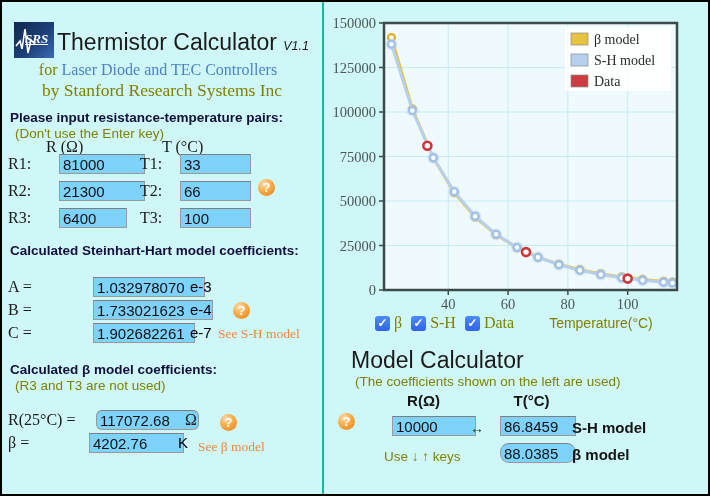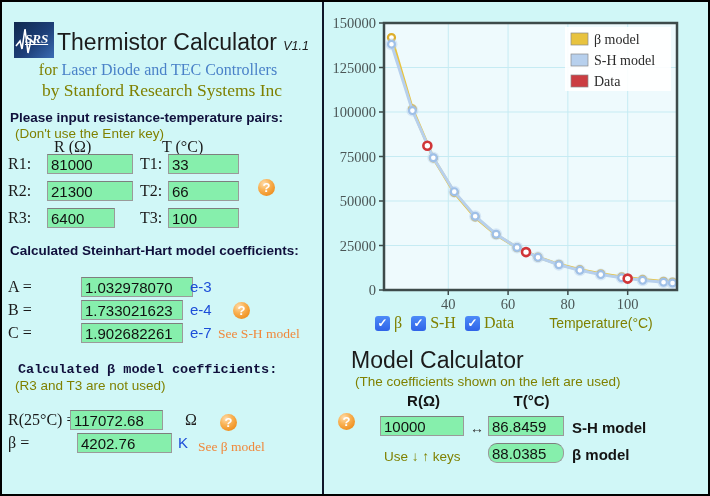--- a/index.html
+++ b/index.html
@@ -1,37 +1,37 @@
 <!DOCTYPE html>
 <html><head>
 <meta charset="utf-8">
 <style>
   html,body{margin:0;padding:0;background:#ffffff;}
   *{box-sizing:border-box;}
   .window{position:relative;width:710px;height:496px;background:#d0f7f7;border:2px solid #000;font-family:"Liberation Sans",sans-serif;overflow:hidden;}
   .panel{position:absolute;top:0;height:492px;}
-  #left-panel{left:0;width:322px;border-right:2px solid #0f172a;}
+  #left-panel{left:0;width:322px;border-right:2px solid #14b8a6;}
   #right-panel{left:322px;width:384px;}
   .abs{position:absolute;}
   
   .logo{width:40px;height:36px;background:linear-gradient(135deg,#10294f 0%,#1d3f78 55%,#3a6cb4 100%);color:#fff;position:absolute;left:12px;top:20px;}
   .logo-wave{position:absolute;left:1px;top:4px;}
   .logo-text{position:absolute;left:11px;top:9px;font-style:italic;font-weight:bold;font-size:13px;text-decoration:underline;font-family:"Liberation Serif",serif;}
   .app-title{left:55px;top:27px;font-size:23px;color:#1c1c1c;}
   .app-version{font-style:italic;font-size:12.5px;color:#1c1c1c;}
   .sub1{left:0;top:59px;width:312px;text-align:center;font-family:"Liberation Serif",serif;font-size:16px;}
   .sub2{left:0;top:78px;width:320px;text-align:center;font-family:"Liberation Serif",serif;font-size:17.5px;color:#7f8000;}
   .olive{color:#7f8000;}
   .blue{color:#4a82c8;}
   .sec-head{font-weight:bold;font-size:13.5px;color:#10103c;}
   .sec-note{font-size:13.5px;color:#7f8000;}
   .serif-label{font-family:"Liberation Serif",serif;font-size:16px;color:#1a1a1a;}
   .col-head{font-family:"Liberation Serif",serif;font-size:16px;color:#1a1a1a;}
-  input.box{border:1.5px solid #9a9a9a;border-top-color:#7e7e7e;background:#86efac;font-family:"Liberation Sans",sans-serif;font-size:15px;color:#111;padding:0 3px;height:20px;}
-  .suffix{font-size:15px;color:#1d4ed8;}
+  input.box{border:1.5px solid #9a9a9a;border-top-color:#7e7e7e;background:#7dd3fc;font-family:"Liberation Sans",sans-serif;font-size:15px;color:#111;padding:0 3px;height:20px;margin-left:12px;}
+  .suffix{font-size:15px;color:#000000;}
   .suffix-serif{font-family:"Liberation Serif",serif;font-size:16px;color:#202020;}
   .see-link{font-family:"Liberation Serif",serif;font-size:13.5px;color:#f0883c;}
   .qicon{width:17px;height:17px;border-radius:50%;background:radial-gradient(circle at 35% 28%,#ffdcab 0%,#f9b254 38%,#ef8f1f 78%,#dd7d12 100%);color:#fff;font-weight:bold;font-size:13px;line-height:17px;text-align:center;display:inline-block;}
   
   #chart{position:absolute;left:0;top:0;}
   .cb-row{position:absolute;left:51px;top:312px;display:flex;align-items:center;}
   .cb{width:15px;height:15px;border-radius:3px;background:linear-gradient(#4d8bf8,#2f63e8);color:#fff;font-size:12px;line-height:15px;text-align:center;font-weight:bold;margin-right:4px;}
   .cb-label{font-family:"Liberation Serif",serif;font-size:16px;color:#7f8000;margin-right:9px;}
   .xlabel{font-size:14px;color:#7f8000;margin-left:26px;}
   .mc-title{left:27px;top:345px;font-size:23px;color:#1b1b1b;}
@@ -52,21 +52,21 @@
         <polyline points="1,20 5,15 7,23 10,3 13,27 16,14 20,18" fill="none" stroke="#fff" stroke-width="1.6"></polyline>
       </svg>
       <span class="logo-text">SRS</span>
     </div>
     <div class="abs app-title"><span>Thermistor Calculator</span> <span class="app-version">V1.1</span></div>
     <div class="abs sub1"><span class="olive">for </span><span class="blue">Laser Diode and TEC Controllers</span></div>
     <div class="abs sec-head" style="left:8px;top:108px;">Please input resistance-temperature pairs:</div>
 
     <div class="abs sub2">by Stanford Research Systems Inc</div>
     <div class="abs sec-note" style="left:13px;top:124px;">(Don't use the Enter key)</div>
-    <div class="abs col-head" style="left:52px;top:136px;">R (Ω)</div>
+    <div class="abs col-head" style="left:44px;top:136px;">R (Ω)</div>
     <div class="abs col-head" style="left:160px;top:136px;">T (°C)</div>
     <div id="rt-rows">
         <div class="abs serif-label" style="left: 6px; top: 153px; width: 35px;">R1:</div>
         <input class="abs box" value="81000" style="left: 45px; top: 152px; width: 86px;">
         <div class="abs serif-label" style="left: 138px; top: 153px; width: 26px;">T1:</div>
         <input class="abs box" value="33" style="left: 166px; top: 152px; width: 71px;">
         <div class="abs serif-label" style="left: 6px; top: 180px; width: 35px;">R2:</div>
         <input class="abs box" value="21300" style="left: 45px; top: 179px; width: 86px;">
         <div class="abs serif-label" style="left: 138px; top: 180px; width: 26px;">T2:</div>
         <input class="abs box" value="66" style="left: 166px; top: 179px; width: 71px;">
@@ -76,34 +76,34 @@
         <input class="abs box" value="100" style="left: 166px; top: 206px; width: 71px;">
       </div>
     <span class="abs qicon" style="left:256px;top:177px;">?</span>
 
     <div class="abs sec-head" style="left:8px;top:241px;">Calculated Steinhart-Hart model coefficients:</div>
     <div id="sh-rows">
         <div class="abs serif-label" style="left: 6px; top: 276px; width: 70px;">A =</div>
         <input class="abs box" value="1.032978070" style="left: 79px; top: 275px; width: 112px;">
         <div class="abs suffix" style="left: 188px; top: 276px;">e-3</div>
         <div class="abs serif-label" style="left: 6px; top: 299px; width: 70px;">B =</div>
-        <input class="abs box" value="1.733021623" style="left: 79px; top: 298px; width: 102px;">
+        <input class="abs box" value="1.733021623" style="left: 79px; top: 298px; width: 120px;">
         <div class="abs suffix" style="left: 188px; top: 299px;">e-4</div>
         <div class="abs serif-label" style="left: 6px; top: 322px; width: 70px;">C =</div>
         <input class="abs box" value="1.902682261" style="left: 79px; top: 321px; width: 102px;">
         <div class="abs suffix" style="left: 188px; top: 322px;">e-7</div>
       </div>
     <span class="abs qicon" style="left:231px;top:300px;">?</span>
     <div class="abs see-link" style="left:216px;top:324px;">See S-H model</div>
 
-    <div class="abs sec-head" style="left:16px;top:360px;font-family:Liberation Mono, monospace;">Calculated β model coefficients:</div>
+    <div class="abs sec-head" style="left:8px;top:360px;">Calculated β model coefficients:</div>
     <div class="abs sec-note" style="left:13px;top:376px;">(R3 and T3 are not used)</div>
     <div id="beta-rows">
         <div class="abs serif-label" style="left: 6px; top: 409px; width: 74px;">R(25°C) =</div>
-        <input class="abs box" value="117072.68" style="left: 68px; top: 408px; width: 93px;">
+        <input class="abs box" value="117072.68" style="left: 82px; top: 408px; width: 103px; border-radius: 6px;">
         <div class="abs suffix-serif" style="left: 183px; top: 409px;">Ω</div>
         <div class="abs serif-label" style="left: 6px; top: 432px; width: 68px;">β =</div>
         <input class="abs box" value="4202.76" style="left: 75px; top: 431px; width: 95px;">
         <div class="abs suffix" style="left: 176px; top: 432px;">K</div>
       </div>
     <span class="abs qicon" style="left:218px;top:412px;">?</span>
     <div class="abs see-link" style="left:196px;top:437px;">See β model</div>
   </div>
 
   <div class="panel" id="right-panel">

